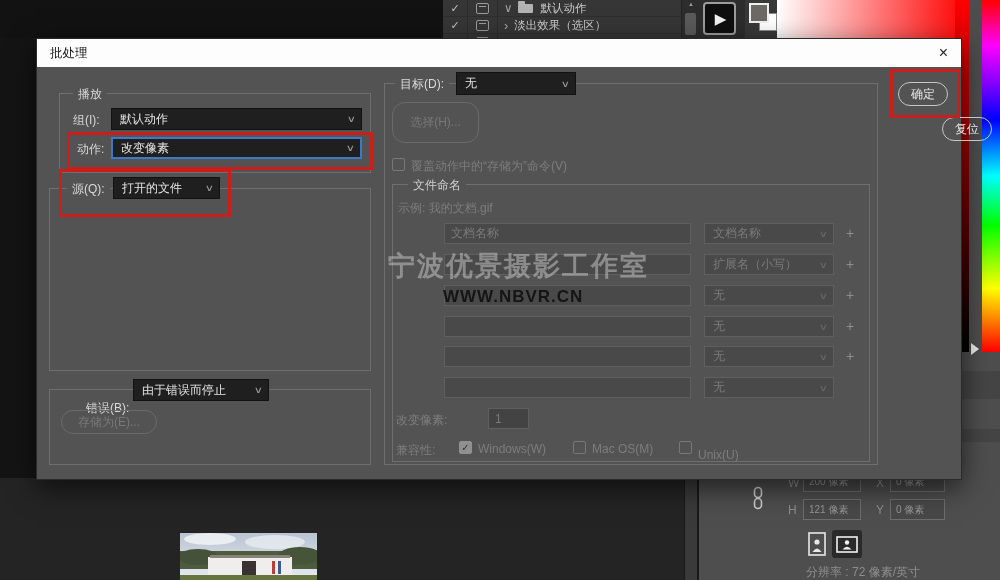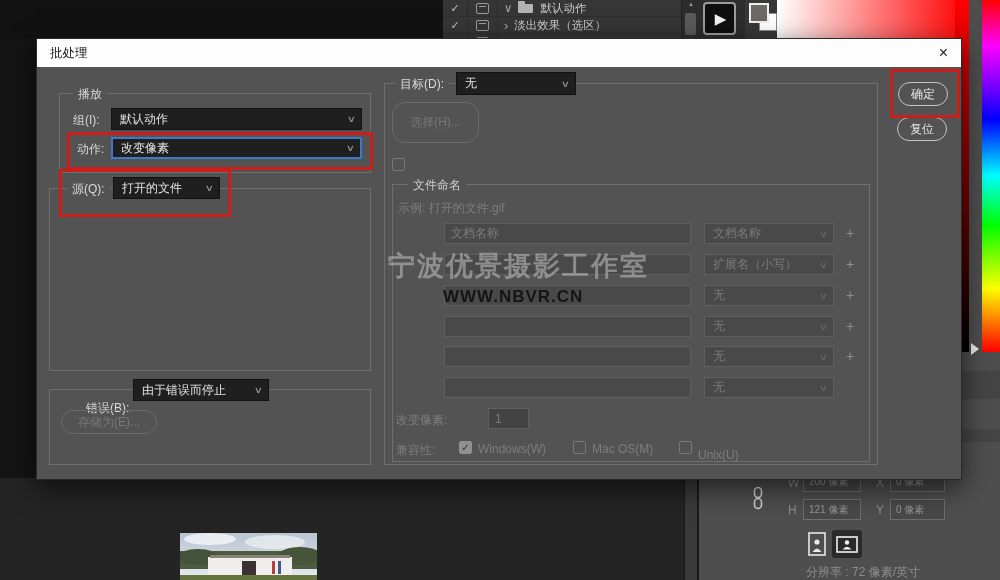--- a/index.html
+++ b/index.html
@@ -217,24 +217,25 @@
     <div class="pill dis" style="left:24px;top:343px;width:96px;height:24px">存储为(E)...</div>
 
     <div class="grp" style="left:347px;top:16px;width:492px;height:380px"></div>
     <span class="leg" style="left:358px;top:9px">目标(D):</span>
     <div class="dd dd-en" style="left:419px;top:5px;width:120px;height:23px">
       <span class="v">无</span>
       <span class="c">∨</span>
     </div>
     <div class="pill dis" style="left:355px;top:35px;width:87px;height:41px">选择(H)...</div>
     <span class="cbx" style="left:355px;top:91px"></span>
+    <span class="lbl dim" style="left:374px;top:91px">覆盖动作中的“存储为”命令(V)</span>
 
     <div class="grp" style="left:355px;top:117px;width:476px;height:276px"></div>
     <span class="leg" style="left:371px;top:110px;color:#cfcfcf">文件命名</span>
-    <span class="lbl dim" style="left:361px;top:133px">示例: 打开的文件.gif</span>
+    <span class="lbl dim" style="left:361px;top:133px">示例: 我的文档.gif</span>
 
     <input class="tin" style="left: 407px; top: 156px; width: 247px; height: 21px;" readonly="" value="文档名称">
     <div class="dd dd-dis" style="left:667px;top:156px;width:130px;height:21px">
       <span class="v">文档名称</span>
         <span class="c">∨</span>
     </div>
     <span class="plusbtn" style="left:806px;top:158px">+</span>
 
     <input class="tin" style="left: 407px; top: 187px; width: 247px; height: 21px;" readonly="" value="">
     <div class="dd dd-dis" style="left:667px;top:187px;width:130px;height:21px">
@@ -274,19 +275,19 @@
     <input class="tin" style="left: 451px; top: 341px; width: 41px; height: 21px; background: rgb(67, 67, 67);" readonly="" value="1">
     <span class="lbl dim" style="left:359px;top:375px">兼容性:</span>
     <span class="cbx on" style="left:422px;top:374px"><span>✓</span></span>
     <span class="lbl dim" style="left:441px;top:375px">Windows(W)</span>
     <span class="cbx" style="left:536px;top:374px"></span>
     <span class="lbl dim" style="left:555px;top:375px">Mac OS(M)</span>
     <span class="cbx" style="left:642px;top:374px"></span>
     <span class="lbl dim" style="left:661px;top:381px">Unix(U)</span>
 
     <div class="pill en" style="left:861px;top:15px;width:50px;height:24px">确定</div>
-    <div class="pill en" style="left:860px;top:50px;width:50px;height:24px">复位</div>
+    <div class="pill en" style="left:905px;top:50px;width:50px;height:24px">复位</div>
     <div class="redbox" style="left:853px;top:2px;width:64px;height:43px"></div>
   </div>
 </div>
 
 <div class="abs wm1" style="left:388px;top:248px">宁波优景摄影工作室</div>
 <div class="abs wm2" style="left:443px;top:287px">WWW.NBVR.CN</div>
 
 </body></html>

